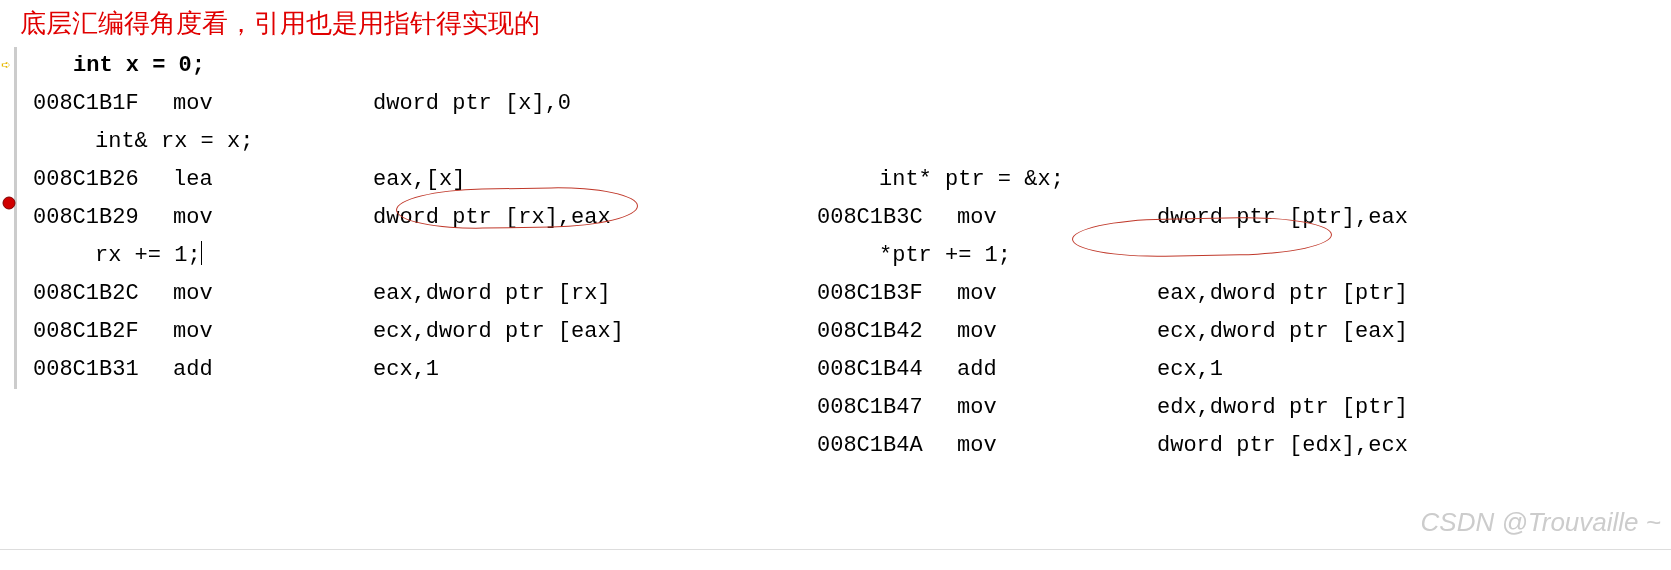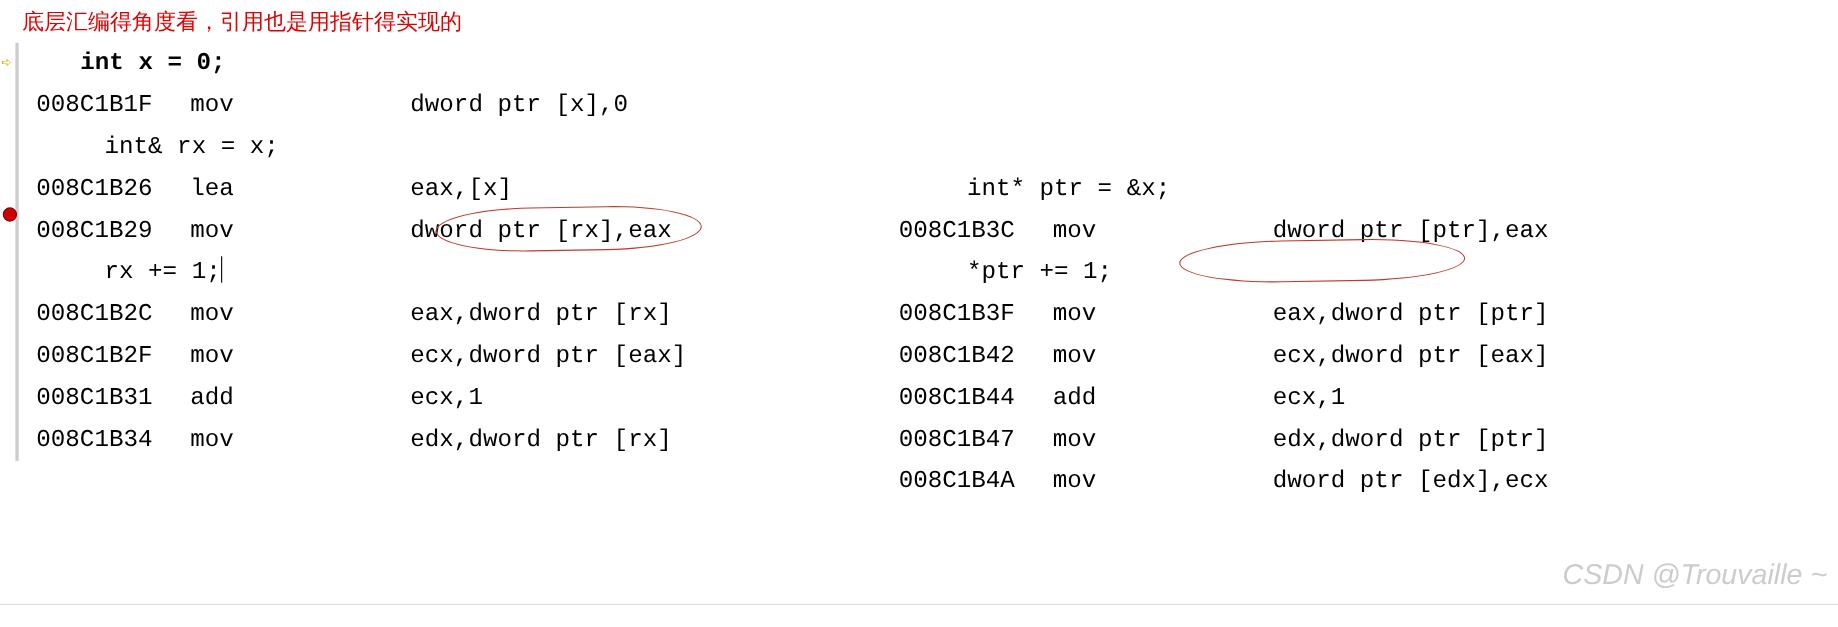--- a/index.html
+++ b/index.html
@@ -8,21 +8,21 @@
     font-size: 22px;
     background: #fff;
     width: 1671px;
     height: 570px;
     position: relative;
     overflow: hidden;
   }
   .annotation {
     color: #e00000;
     font-family: "Microsoft YaHei", sans-serif;
-    font-size: 20px;
+    font-size: 26px;
     padding: 6px 0 6px 20px;
   }
   .code-area {
     position: relative;
     padding-left: 16px;
     border-left: 3px solid #ccc;
     margin-left: 14px;
     color: #000;
   }
   .gutter {
@@ -109,21 +109,20 @@
 
   <div class="line indent1"><span>int x = 0;</span></div>
   <div class="line"><span class="addr">008C1B1F</span><span class="op">mov</span><span>dword ptr [x],0</span></div>
   <div class="line indent2"><span>int&amp; rx = x;</span></div>
   <div class="line"><span class="addr">008C1B26</span><span class="op">lea</span><span>eax,[x]</span></div>
   <div class="line"><span class="addr">008C1B29</span><span class="op">mov</span><span>dword ptr [rx],eax</span></div>
   <div class="line indent2"><span>rx += 1;</span><span class="cursor"></span></div>
   <div class="line"><span class="addr">008C1B2C</span><span class="op">mov</span><span>eax,dword ptr [rx]</span></div>
   <div class="line"><span class="addr">008C1B2F</span><span class="op">mov</span><span>ecx,dword ptr [eax]</span></div>
   <div class="line"><span class="addr">008C1B31</span><span class="op">add</span><span>ecx,1</span></div>
-  <div class="line"><span class="addr">008C1B34</span><span class="op">mov</span><span>edx,dword ptr [rx]</span></div>
 
   <div class="right-col">
     <div class="line indent2"><span>int* ptr = &amp;x;</span></div>
     <div class="line"><span class="addr">008C1B3C</span><span class="op">mov</span><span>dword ptr [ptr],eax</span></div>
     <div class="line indent2"><span>*ptr += 1;</span></div>
     <div class="line"><span class="addr">008C1B3F</span><span class="op">mov</span><span>eax,dword ptr [ptr]</span></div>
     <div class="line"><span class="addr">008C1B42</span><span class="op">mov</span><span>ecx,dword ptr [eax]</span></div>
     <div class="line"><span class="addr">008C1B44</span><span class="op">add</span><span>ecx,1</span></div>
     <div class="line"><span class="addr">008C1B47</span><span class="op">mov</span><span>edx,dword ptr [ptr]</span></div>
     <div class="line"><span class="addr">008C1B4A</span><span class="op">mov</span><span>dword ptr [edx],ecx</span></div>

